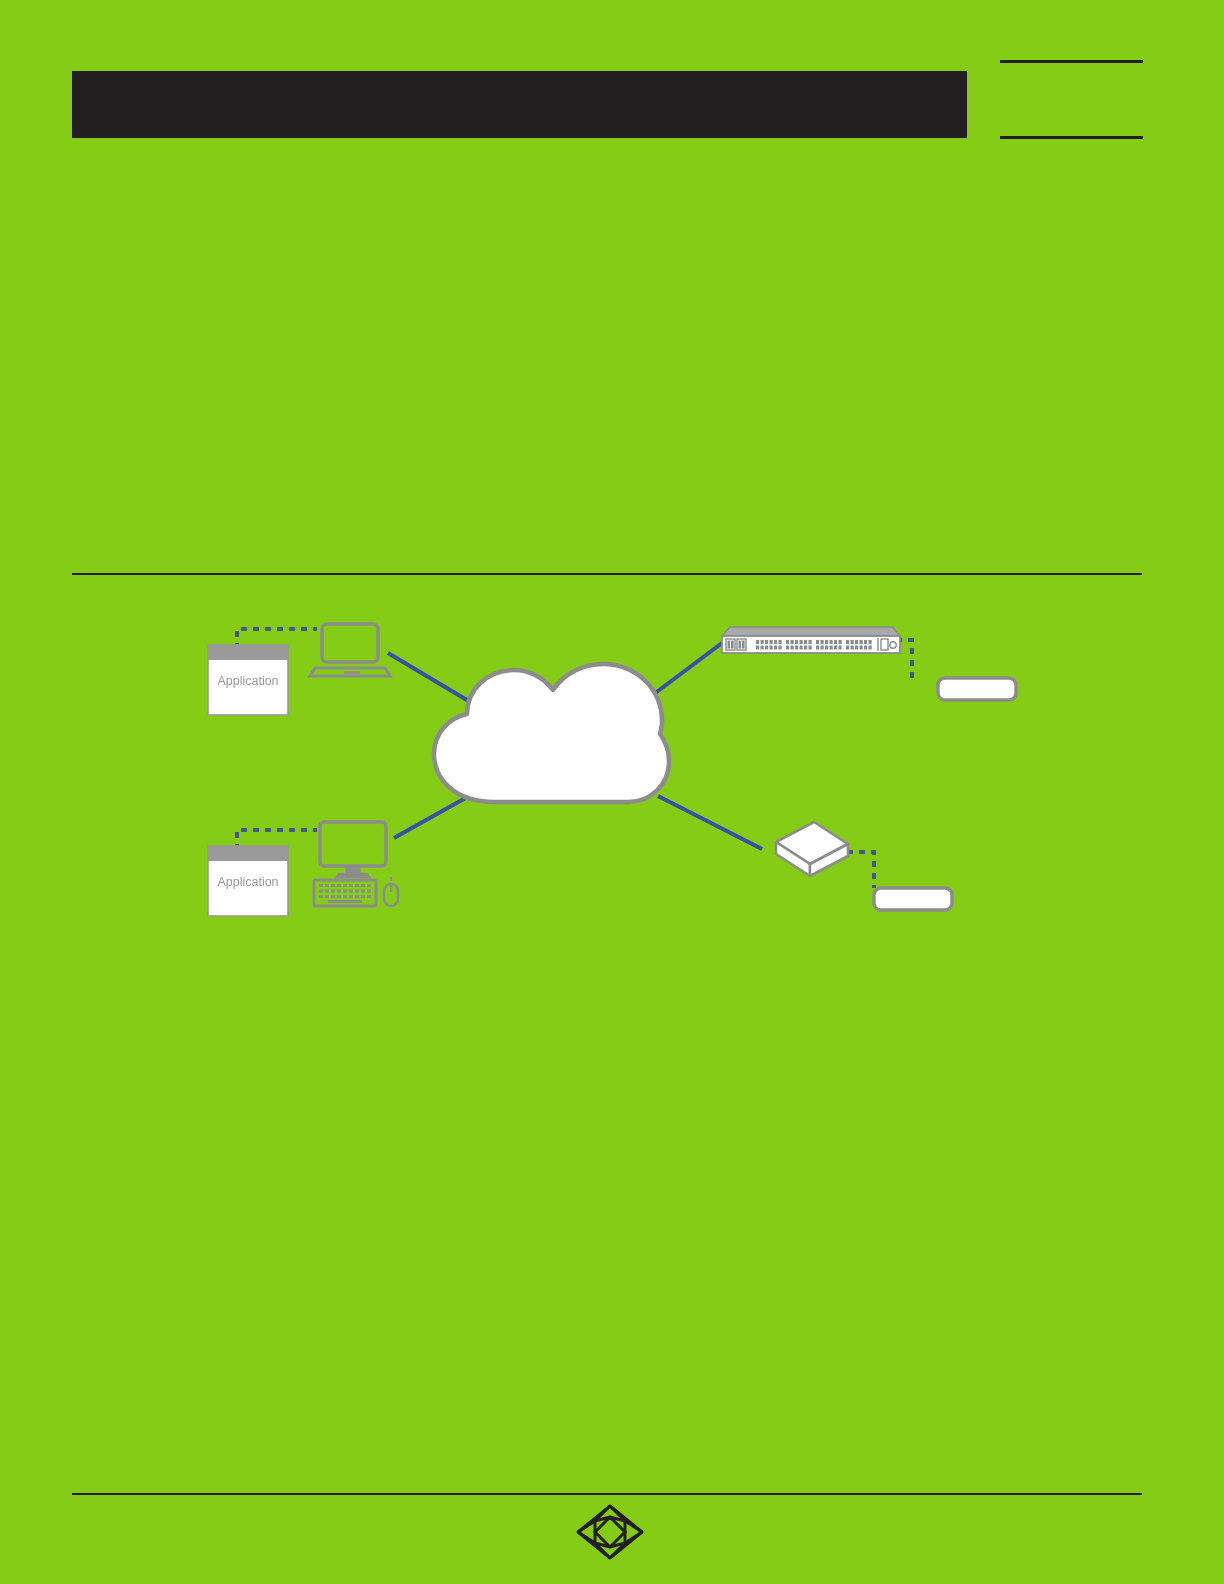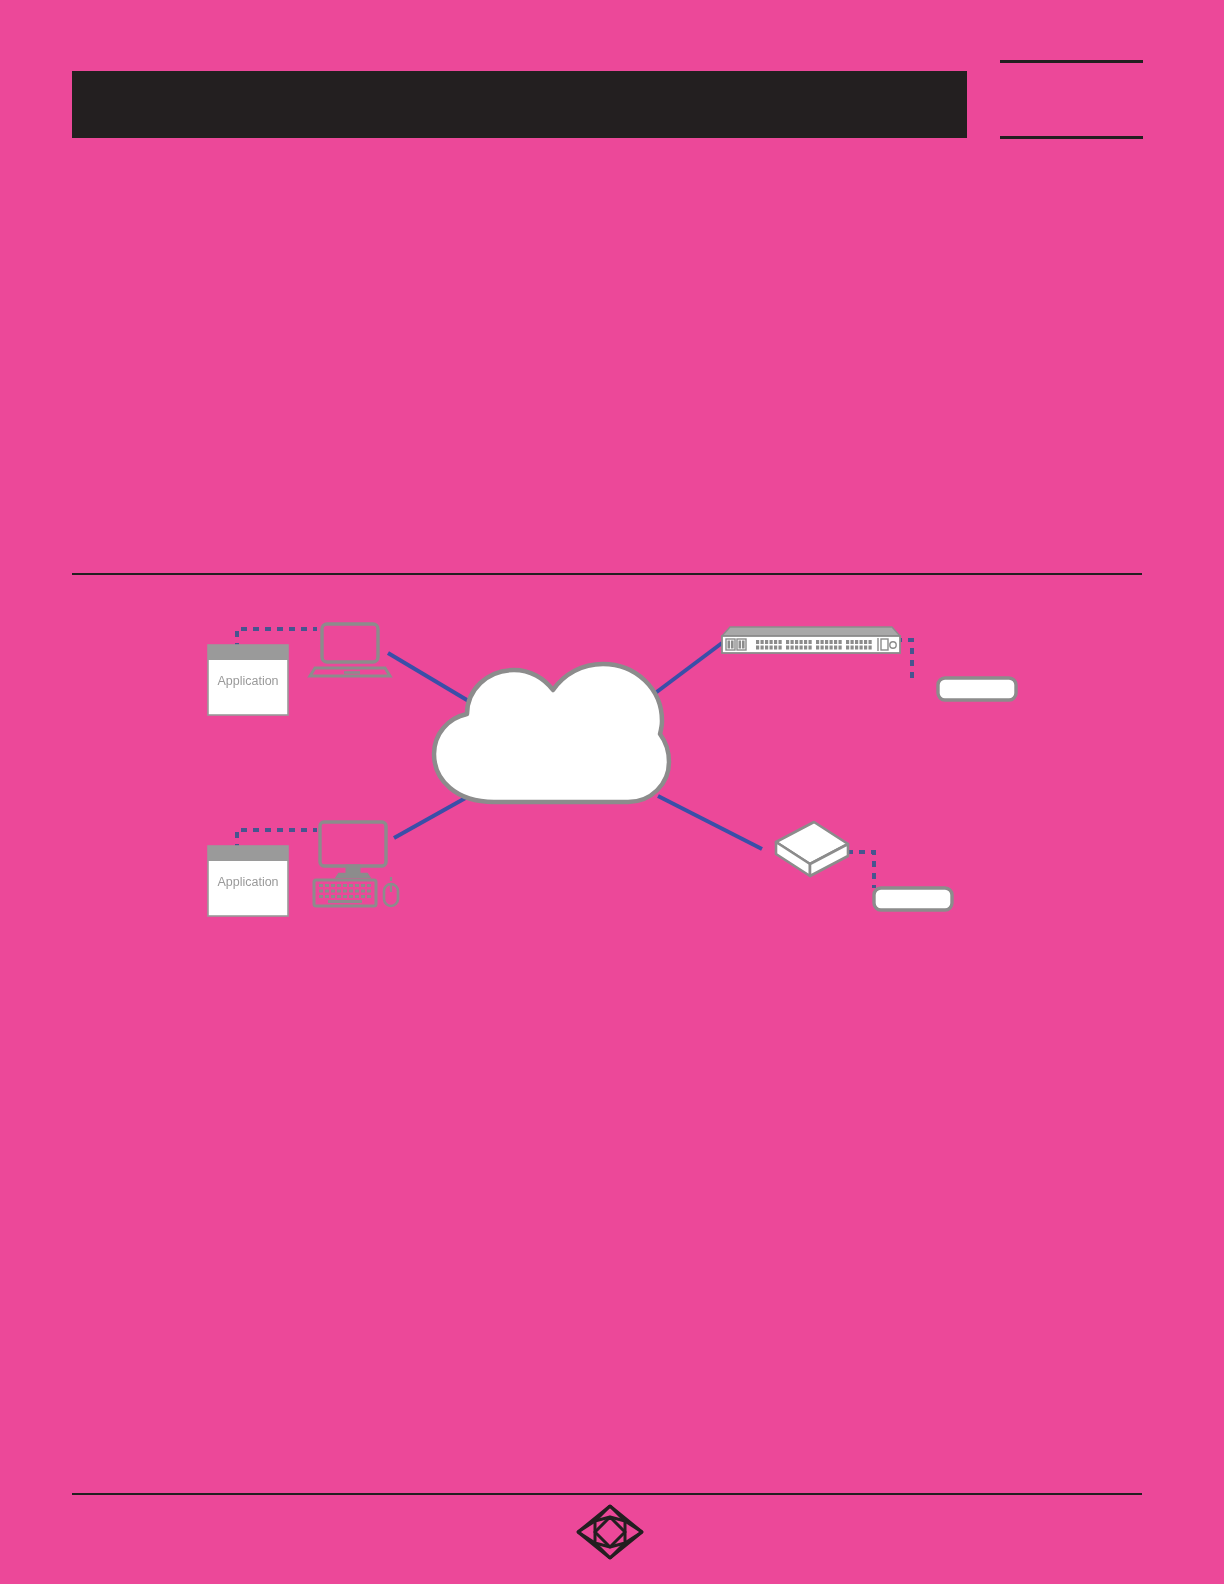--- a/index.html
+++ b/index.html
@@ -8,21 +8,21 @@
     background: #ffffff;
   }
   body {
     font-family: "Liberation Sans", sans-serif;
     -webkit-font-smoothing: antialiased;
   }
   .page {
     position: relative;
     width: 1224px;
     height: 1584px;
-    background: #ec4899;
+    background: #84cc16;
     overflow: hidden;
   }
 
   
   .header-band {
     position: absolute;
     left: 72px;
     top: 71px;
     width: 895px;
     height: 67px;

